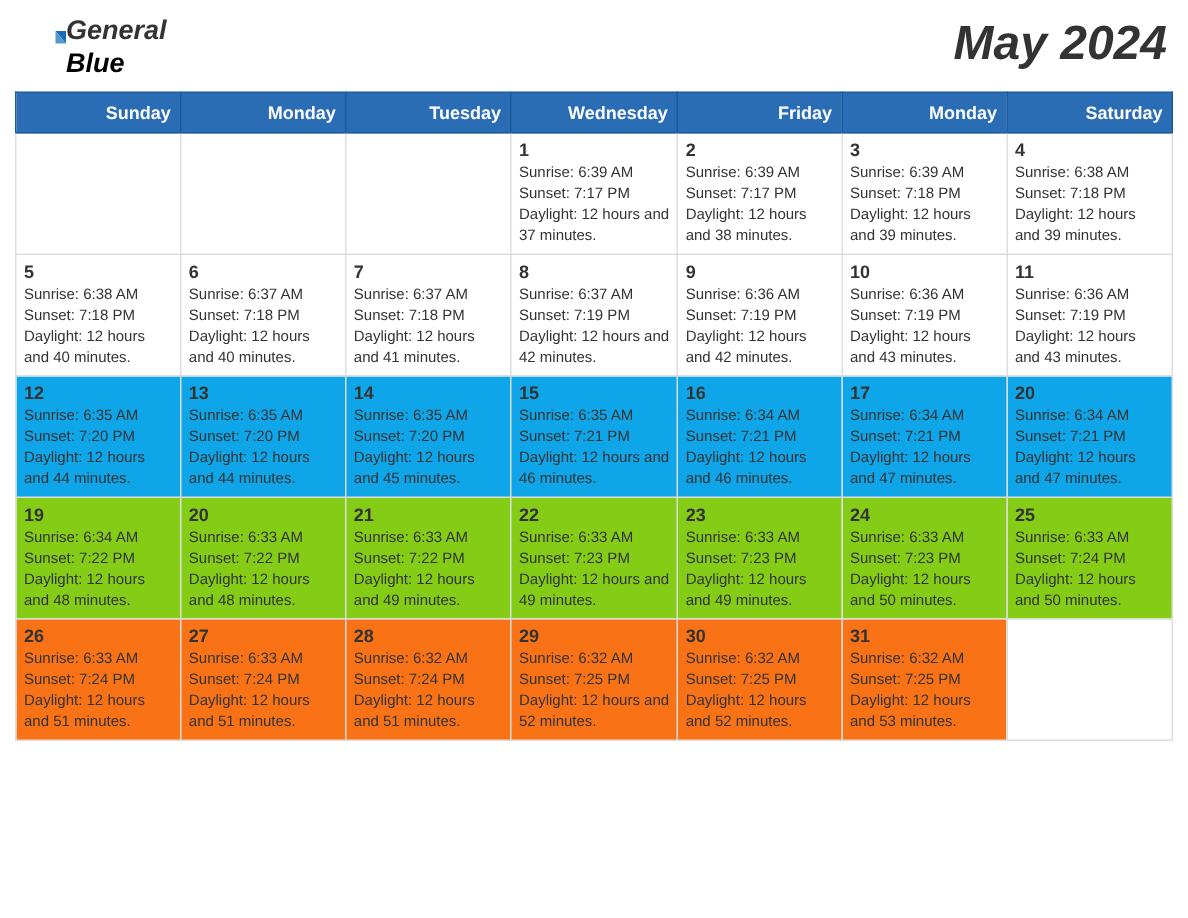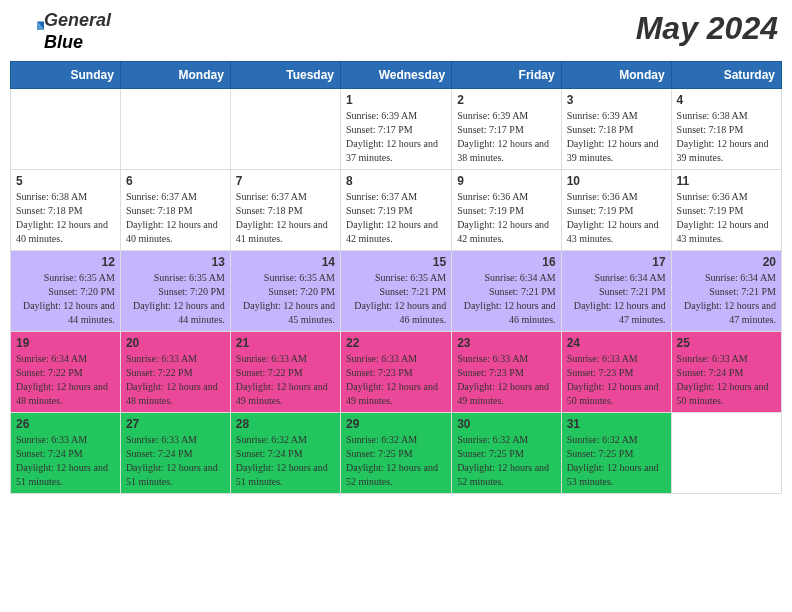--- a/index.html
+++ b/index.html
@@ -75,29 +75,28 @@
     }
     .day-num {
       font-size: 12px;
       font-weight: bold;
       display: block;
       margin-bottom: 2px;
     }
     .day-info {
       line-height: 1.4;
       font-size: 10px;
-      font-family: Liberation Serif, serif;
     }
     .empty-cell {
       background: #fff !important;
     }
     .calendar tr:nth-child(2) td { background: #fff; }
-    .calendar tr:nth-child(3) td { background: #c4b5fd; text-align: right; }
-    .calendar tr:nth-child(4) td { background: #ec4899; }
-    .calendar tr:nth-child(5) td { background: #22c55e; }
+    .calendar tr:nth-child(3) td { background: #0ea5e9; }
+    .calendar tr:nth-child(4) td { background: #84cc16; }
+    .calendar tr:nth-child(5) td { background: #f97316; }
     .calendar tr:nth-child(6) td { background: #fff; }
     .calendar tr:nth-child(7) td { background: #f0f4fa; }
   </style>
 </head>
 <body>
 
 <div class="header">
   <div class="logo">
     <div>
       <svg class="logo-icon" viewBox="0 0 40 40" xmlns="http://www.w3.org/2000/svg">

